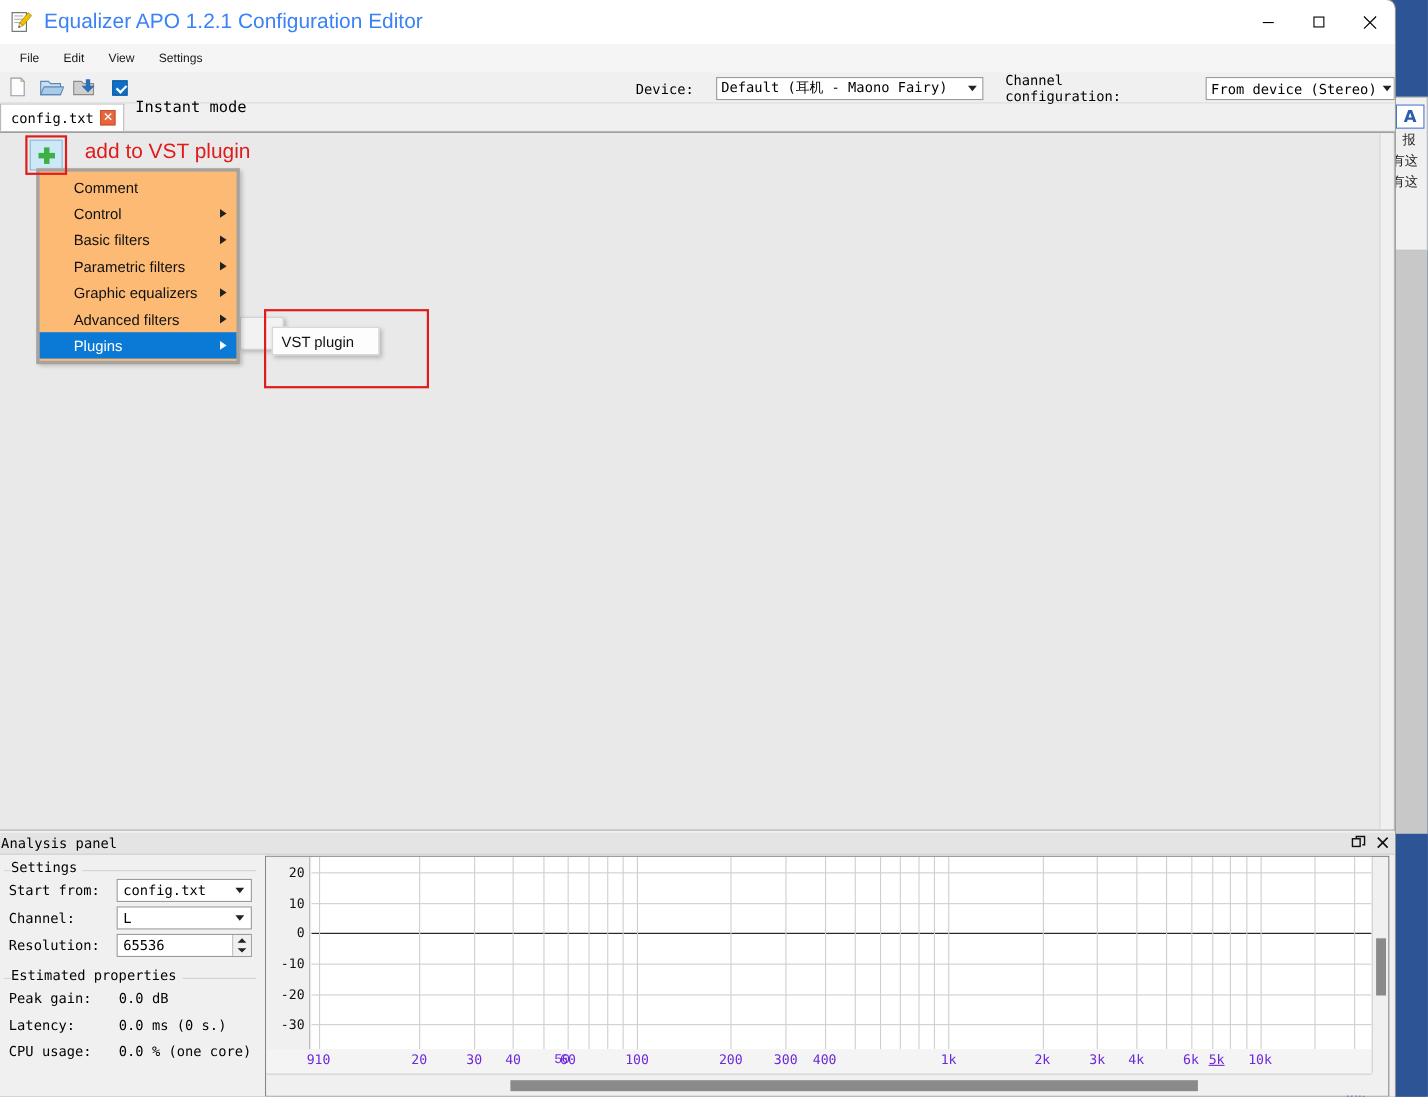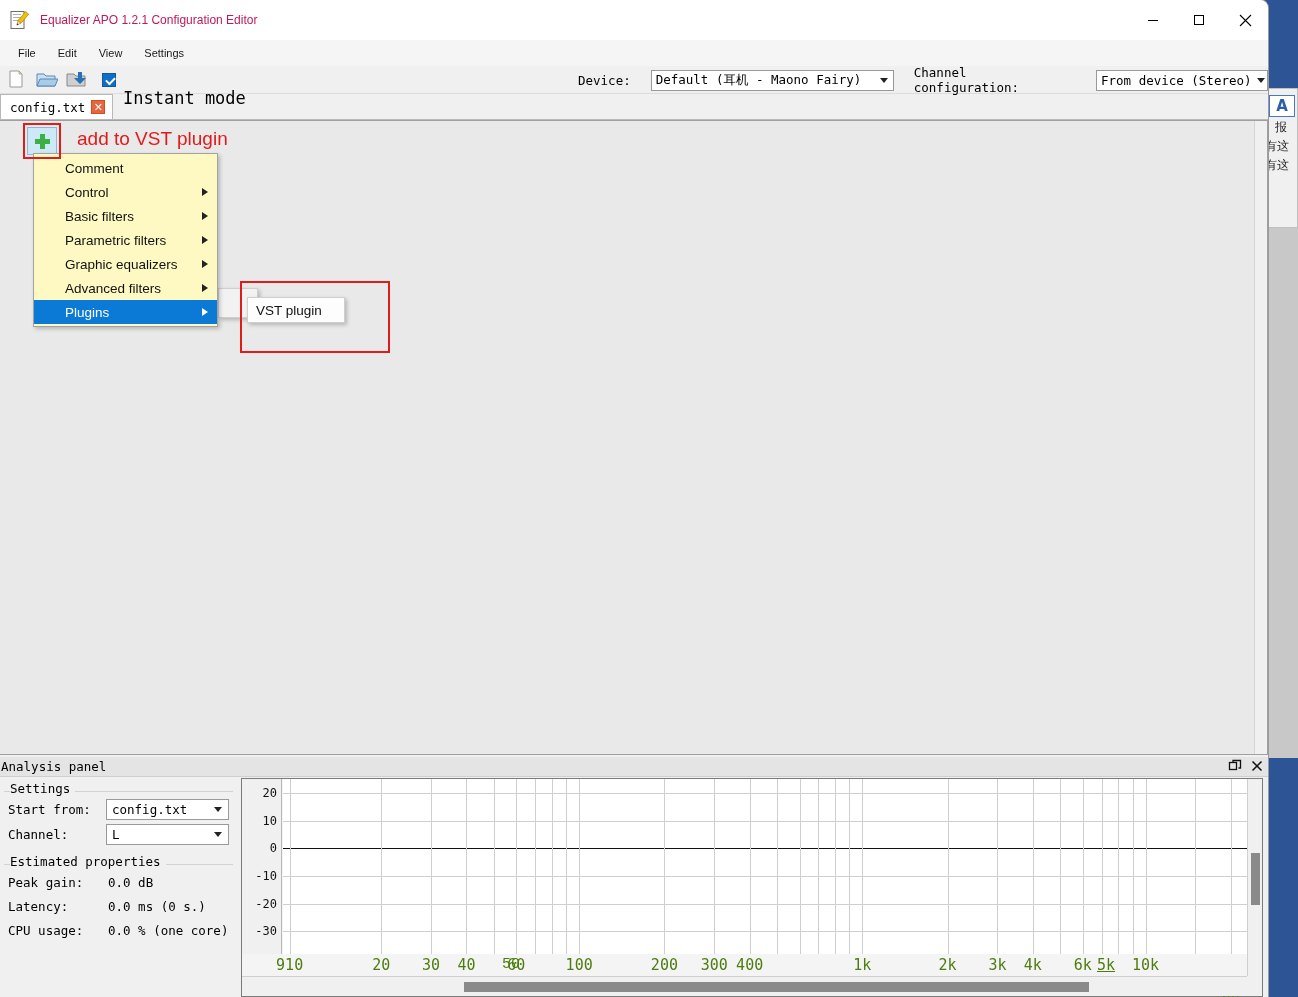--- a/index.html
+++ b/index.html
@@ -43,21 +43,21 @@
   
   #titlebar {
     height:40px; background:#ffffff; position:relative;
     display:flex; align-items:center;
     border-top-right-radius:8px;
   }
   #titlebar .app-icon {
     margin-left:8px; width:22px; height:22px; position:relative; flex:0 0 auto;
   }
   #titlebar .title-text {
-    margin-left:10px; font-size:12px; color:#be185d;
+    margin-left:10px; font-size:19px; color:#3b82f6;
     font-family:"Liberation Sans", sans-serif;
   }
   #win-buttons { position:absolute; right:0; top:0; height:40px; display:flex; }
   #win-buttons .wbtn {
     width:46px; height:40px; display:flex; align-items:center; justify-content:center;
     font-size:14px; color:#000;
   }
 
   
   #menubar {
@@ -78,21 +78,21 @@
   #instant-wrap { display:flex; align-items:center; margin-left:12px; }
   #instant-box {
     width:14px; height:14px; background:#0f6fc6; border:1px solid #0b5ba0;
     position:relative; flex:0 0 auto;
   }
   #instant-box:after {
     content:""; position:absolute; left:3px; top:3px; width:7px; height:4px;
     border-left:2px solid #fff; border-bottom:2px solid #fff;
     transform:rotate(-45deg);
   }
-  #instant-label { margin-left:7px; font-family:"DejaVu Sans Mono", monospace; font-size:17px;margin-top:37px; }
+  #instant-label { margin-left:7px; font-family:"DejaVu Sans Mono", monospace; font-size:14px;margin-top:37px; }
 
   #device-group {
     position:absolute; left:578px; top:0; height:28px;
     display:flex; align-items:center; gap:20px;
   }
   #device-group .lbl { font-family:"DejaVu Sans Mono", monospace; font-size:12.5px; }
   .combo {
     height:21px; background:#fff; border:1px solid #999;
     display:flex; align-items:center; padding:0 0 0 4px;
     font-family:"DejaVu Sans Mono", monospace; font-size:12.5px; color:#000;
@@ -157,21 +157,21 @@
   }
 
   #annotation {
     position:absolute; left:77px; top:128px; z-index:40;
     color:#e01b1b; font-size:19px; font-family:"Liberation Sans", sans-serif;
   }
 
   
   #ctx-menu {
     position:absolute; left:33px; top:153px; width:185px;
-    background:#fef9c3; border:1px solid #a3a3a3; z-index:35;
+    background:#fdba74; border:3px solid #a3a3a3; z-index:35;
     box-shadow:2px 2px 4px rgba(0,0,0,0.22);
     padding:2px 0;
   }
   #ctx-menu .row {
     height:24px; display:flex; align-items:center; padding:0 6px 0 31px;
     font-size:13.5px; color:#111; position:relative;
   }
   #ctx-menu .row.sel { background:#0b7ad6; color:#fff; }
   #ctx-menu .row .sub {
     position:absolute; right:9px; top:50%; margin-top:-4px;
@@ -274,21 +274,21 @@
   #plot {
     position:absolute; left:41px; top:0; right:0; bottom:22px;
     background:#ffffff; overflow:hidden;
   }
   #plot .hgrid { position:absolute; left:0; right:0; height:1px; background:#cfcfcf; }
   #plot .hgrid.zero { background:#111; }
   #plot .vgrid { position:absolute; top:0; bottom:0; width:1px; background:#cfcfcf; }
   #x-axis { position:absolute; left:41px; right:0; bottom:0; height:22px; background:#f4f4f4; }
   #x-axis .xtick {
     position:absolute; top:2px; transform:translateX(-50%);
-    font-family:"DejaVu Sans Mono", monospace; font-size:15px; color:#4d7c0f;
+    font-family:"DejaVu Sans Mono", monospace; font-size:12px; color:#6d28d9;
     white-space:nowrap;
   }
   #graph-vscroll {
     position:absolute; right:0; top:0; width:15px; bottom:20px;
     background:#f0f0f0; border-left:1px solid #cfcfcf;
   }
   #graph-vscroll .thumb { position:absolute; left:3px; width:9px; top:74px; height:52px; background:#8a8a8a; }
   #graph-hscroll {
     position:absolute; left:0; right:15px; bottom:0; height:20px;
     background:#f0f0f0; border-top:1px solid #cfcfcf;
@@ -447,20 +447,36 @@
             <span class="fc">
               <span class="combo2">
                 <span>L</span>
                 <span class="arrow">
                     <i></i>
                   </span>
               </span>
             </span>
           </div>
 
+          <div class="frow">
+            <span class="fl">Resolution:</span>
+            <span class="fc">
+              <span class="spin">
+                <span>65536</span>
+                <span class="spin-btns">
+                  <span class="sb">
+                      <i class="up"></i>
+                    </span>
+                  <span class="sb">
+                      <i class="dn"></i>
+                    </span>
+                </span>
+              </span>
+            </span>
+          </div>
         </div>
 
         <div class="group-box" style="margin-top:4px;">
           <div class="group-rule"></div>
           <div class="group-title">Estimated properties</div>
 
           <div class="prow">
             <span class="pk">Peak gain:</span>
             <span>0.0 dB</span>
           </div>

